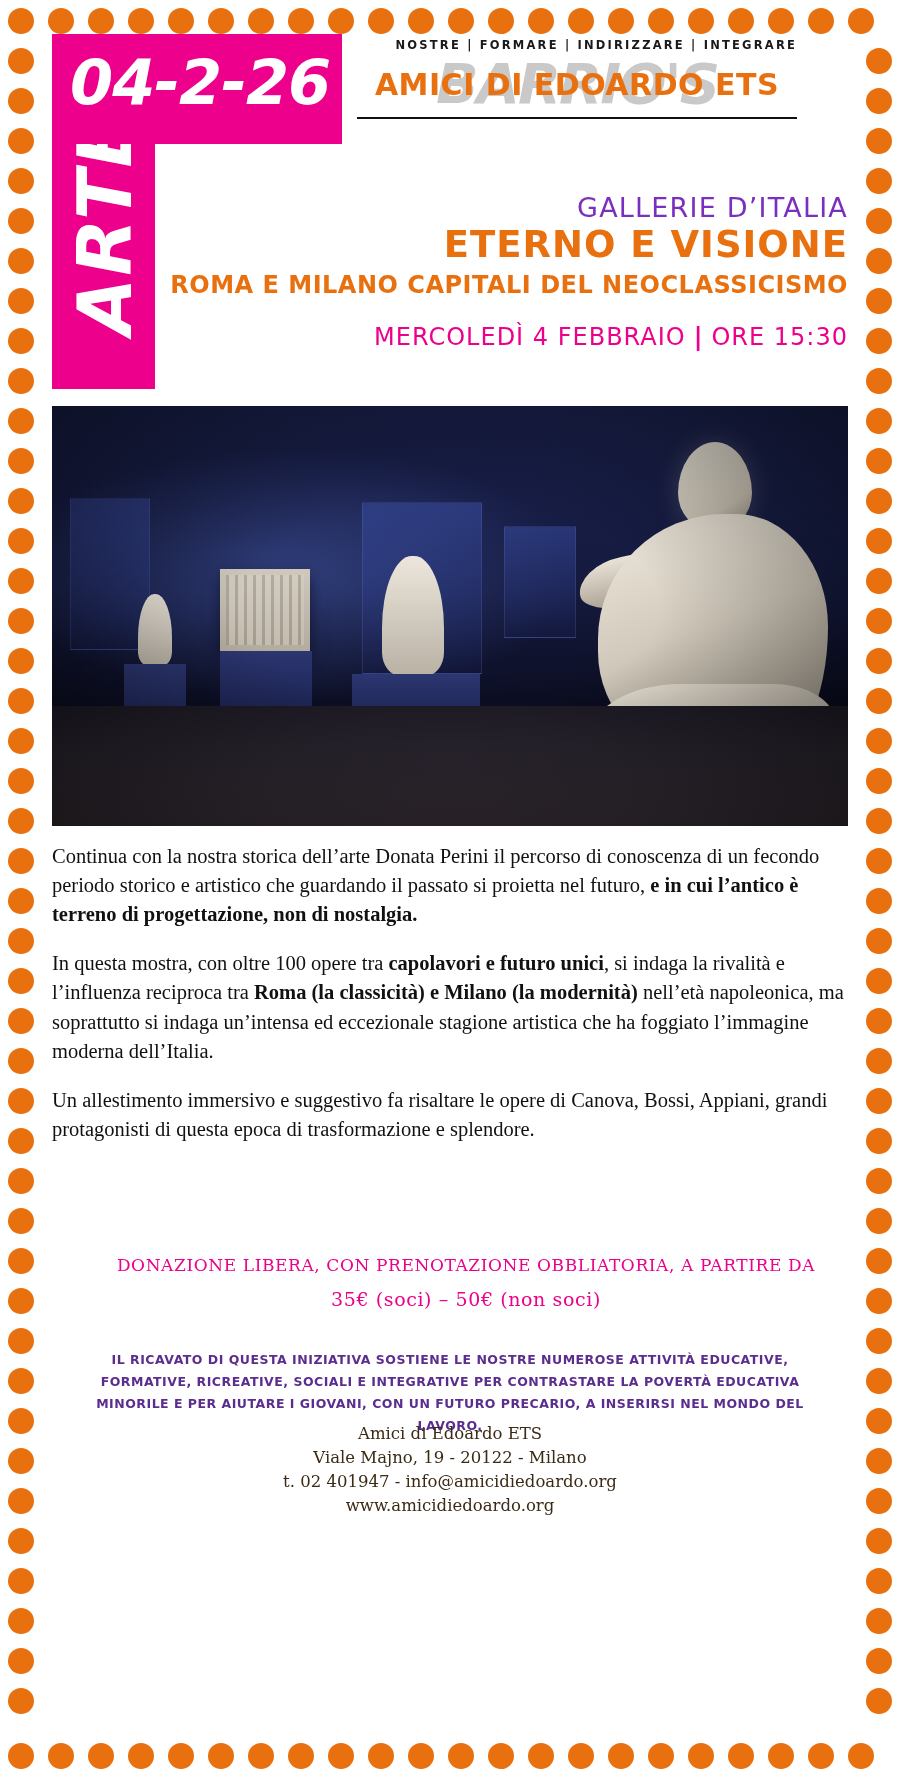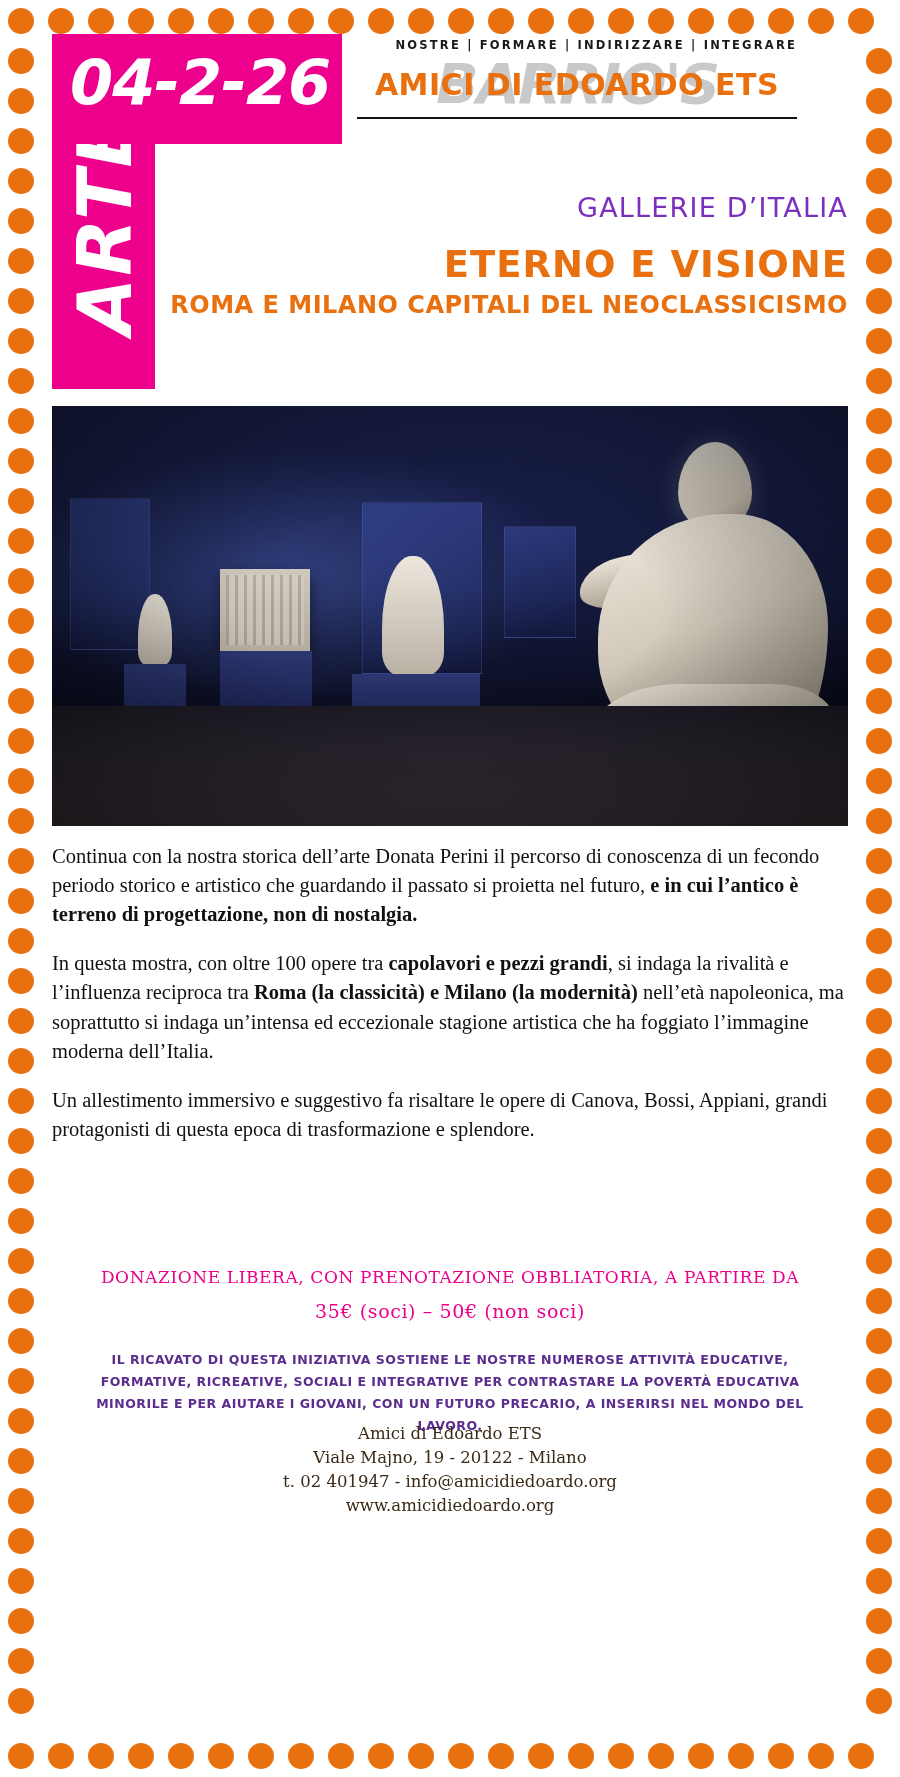--- a/index.html
+++ b/index.html
@@ -151,21 +151,20 @@
     color: #7b2fbe;
     letter-spacing: 1.2px;
     margin-top: 8px;
   }
   .event-title {
     font-family: "DejaVu Sans", sans-serif;
     font-weight: bold;
     font-size: 37px;
     color: #e8700f;
     letter-spacing: 1px;
-    margin-top: 20px;
   }
   .event-subtitle {
     font-family: "DejaVu Sans", sans-serif;
     font-weight: bold;
     font-size: 24px;
     color: #e8700f;
     letter-spacing: 0.5px;
     margin-top: 5px;
   }
   .datetime {
@@ -297,30 +296,29 @@
     font-family: "Liberation Serif", serif;
     font-size: 20.5px;
     line-height: 1.42;
     color: #111;
   }
   .body-text p { margin: 0 0 20px 0; }
   .body-text b { font-weight: bold; }
 
   .donation {
     position: absolute;
-    left: 0;
+    left: 16px;
     top: 1215px;
     width: 796px;
     text-align: center;
     color: #ec008c;
     font-family: "DejaVu Serif", serif;
     font-size: 17px;
     letter-spacing: 0.6px;
     line-height: 1.9;
-    margin-top: 12px;
   }
   .donation .price { font-size: 19px; }
 
   .purple-note {
     position: absolute;
     left: 40px;
     top: 1315px;
     width: 716px;
     text-align: center;
     color: #5b2d8e;
@@ -493,20 +491,23 @@
         <div class="logo-ghost">BARRIO'S</div>
         <div class="logo-front">AMICI DI EDOARDO ETS</div>
       </div>
     </div>
   </div>
 
   <div class="title-zone">
     <div class="venue">GALLERIE D’ITALIA</div>
     <div class="event-title">ETERNO E VISIONE</div>
     <div class="event-subtitle">ROMA E MILANO CAPITALI DEL NEOCLASSICISMO</div>
+    <div class="datetime">
+      <span>MERCOLEDÌ 4 FEBBRAIO</span><span class="sep">|</span><span>ORE 15:30</span>
+    </div>
   </div>
 
   <div class="photo">
     <div class="room-bg"></div>
     <div class="wall-panel" style="left:18px;  top:92px;  width:78px;  height:150px;"></div>
     <div class="wall-panel" style="left:310px; top:96px;  width:118px; height:170px;"></div>
     <div class="wall-panel" style="left:452px; top:120px; width:70px;  height:110px;"></div>
     <div class="relief"></div>
     <div class="pedestal" style="left:168px; top:245px; width:92px; height:64px;"></div>
 
@@ -524,21 +525,21 @@
       <div class="bf-body"></div>
       <div class="bf-leg"></div>
     </div>
 
     <div class="room-floor"></div>
     <div class="photo-vignette"></div>
   </div>
 
   <div class="body-text" id="body-text">
       <p><span>Continua con la nostra storica dell’arte Donata Perini il percorso di conoscenza di un fecondo periodo storico e artistico che guardando il passato si proietta nel futuro, </span><b>e in cui l’antico è terreno di progettazione, non di nostalgia.</b></p>
-      <p><span>In questa mostra, con oltre 100 opere tra </span><b>capolavori e pezzi grandi</b><span>, si indaga la rivalità e l’influenza reciproca tra </span><b>Roma (la classicità) e Milano (la modernità)</b><span> nell’età napoleonica, ma soprattutto si indaga un’intensa ed eccezionale stagione artistica che ha foggiato l’immagine moderna dell’Italia.</span></p>
+      <p><span>In questa mostra, con oltre 100 opere tra </span><b>capolavori e futuro unici</b><span>, si indaga la rivalità e l’influenza reciproca tra </span><b>Roma (la classicità) e Milano (la modernità)</b><span> nell’età napoleonica, ma soprattutto si indaga un’intensa ed eccezionale stagione artistica che ha foggiato l’immagine moderna dell’Italia.</span></p>
       <p><span>Un allestimento immersivo e suggestivo fa risaltare le opere di Canova, Bossi, Appiani, grandi protagonisti di questa epoca di trasformazione e splendore.</span></p>
     </div>
 
   <div class="donation">
     <div>DONAZIONE LIBERA, CON PRENOTAZIONE OBBLIATORIA, A PARTIRE DA</div>
     <div class="price">35€ (soci) – 50€ (non soci)</div>
   </div>
 
   <div class="purple-note">IL RICAVATO DI QUESTA INIZIATIVA SOSTIENE LE NOSTRE NUMEROSE ATTIVITÀ EDUCATIVE, FORMATIVE, RICREATIVE, SOCIALI E INTEGRATIVE PER CONTRASTARE LA POVERTÀ EDUCATIVA MINORILE E PER AIUTARE I GIOVANI, CON UN FUTURO PRECARIO, A INSERIRSI NEL MONDO DEL LAVORO.</div>
 

